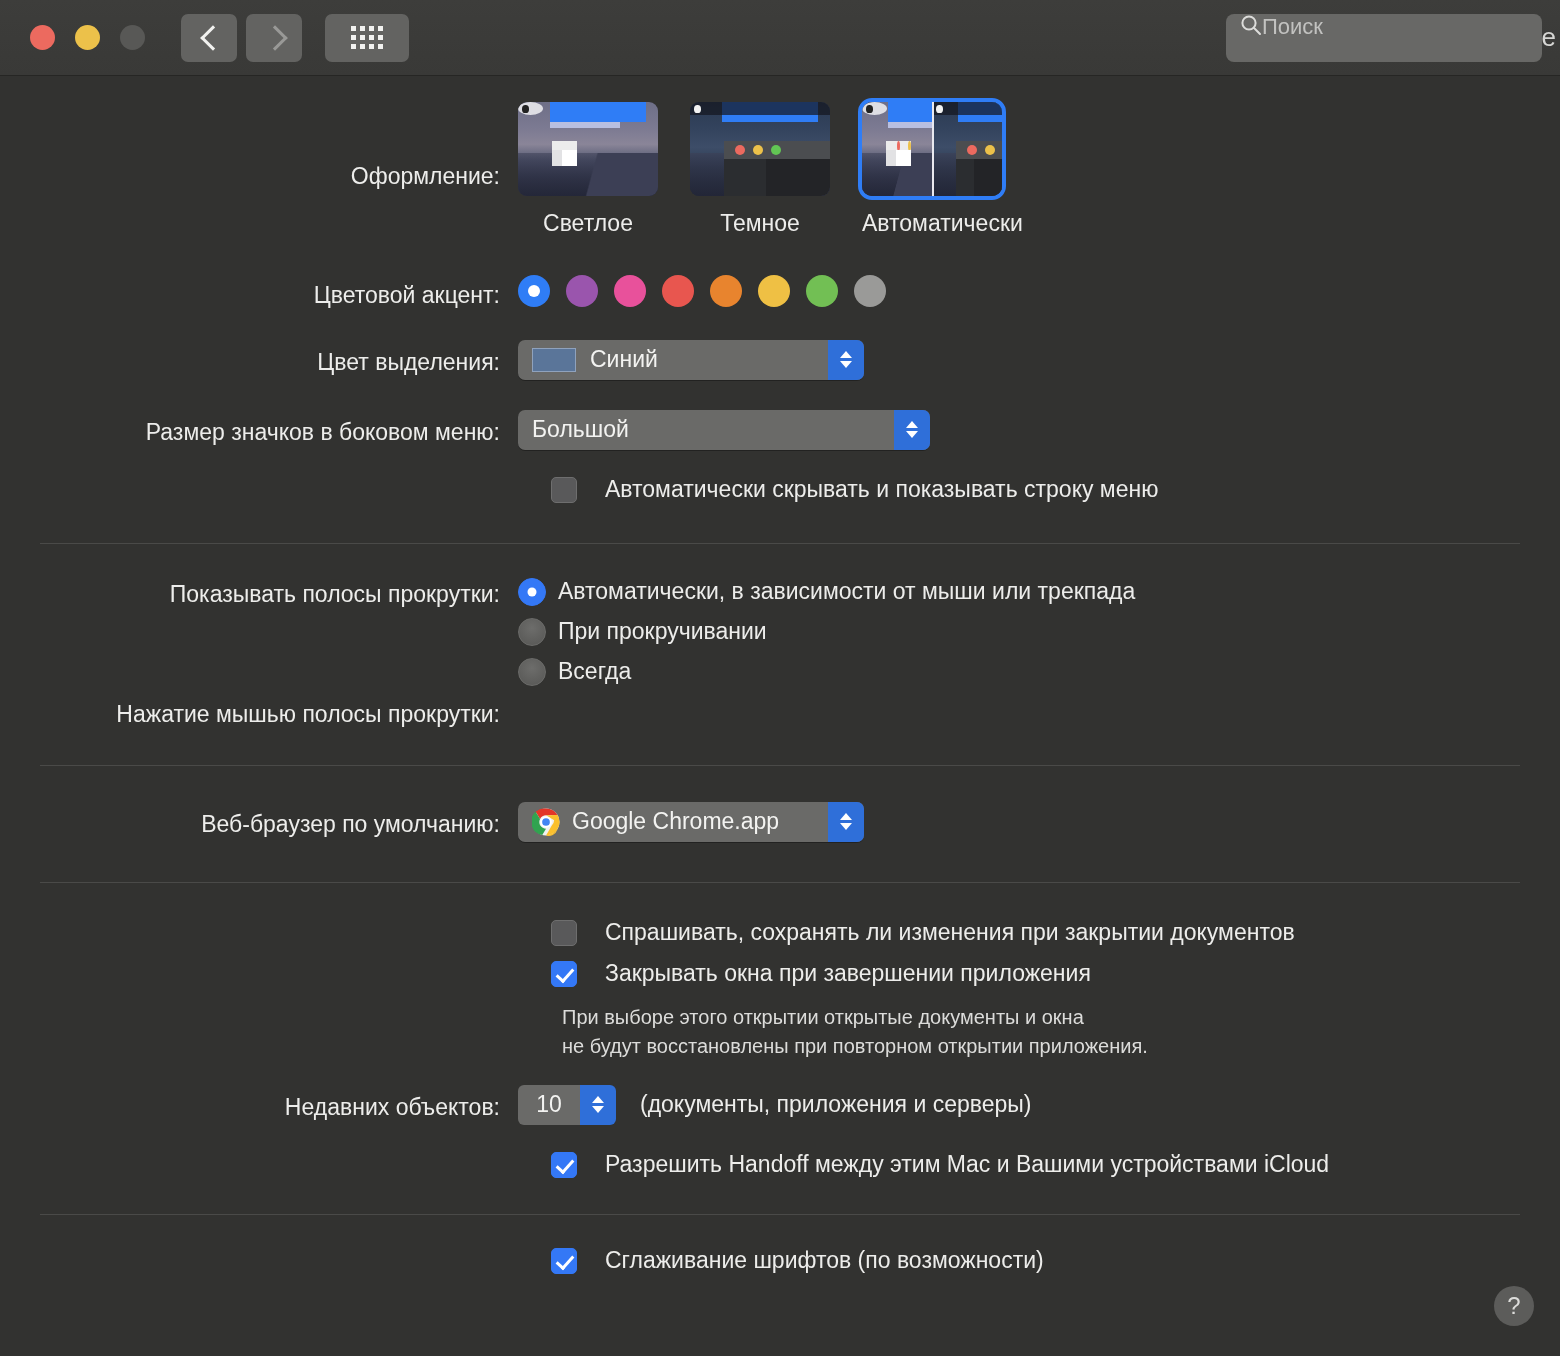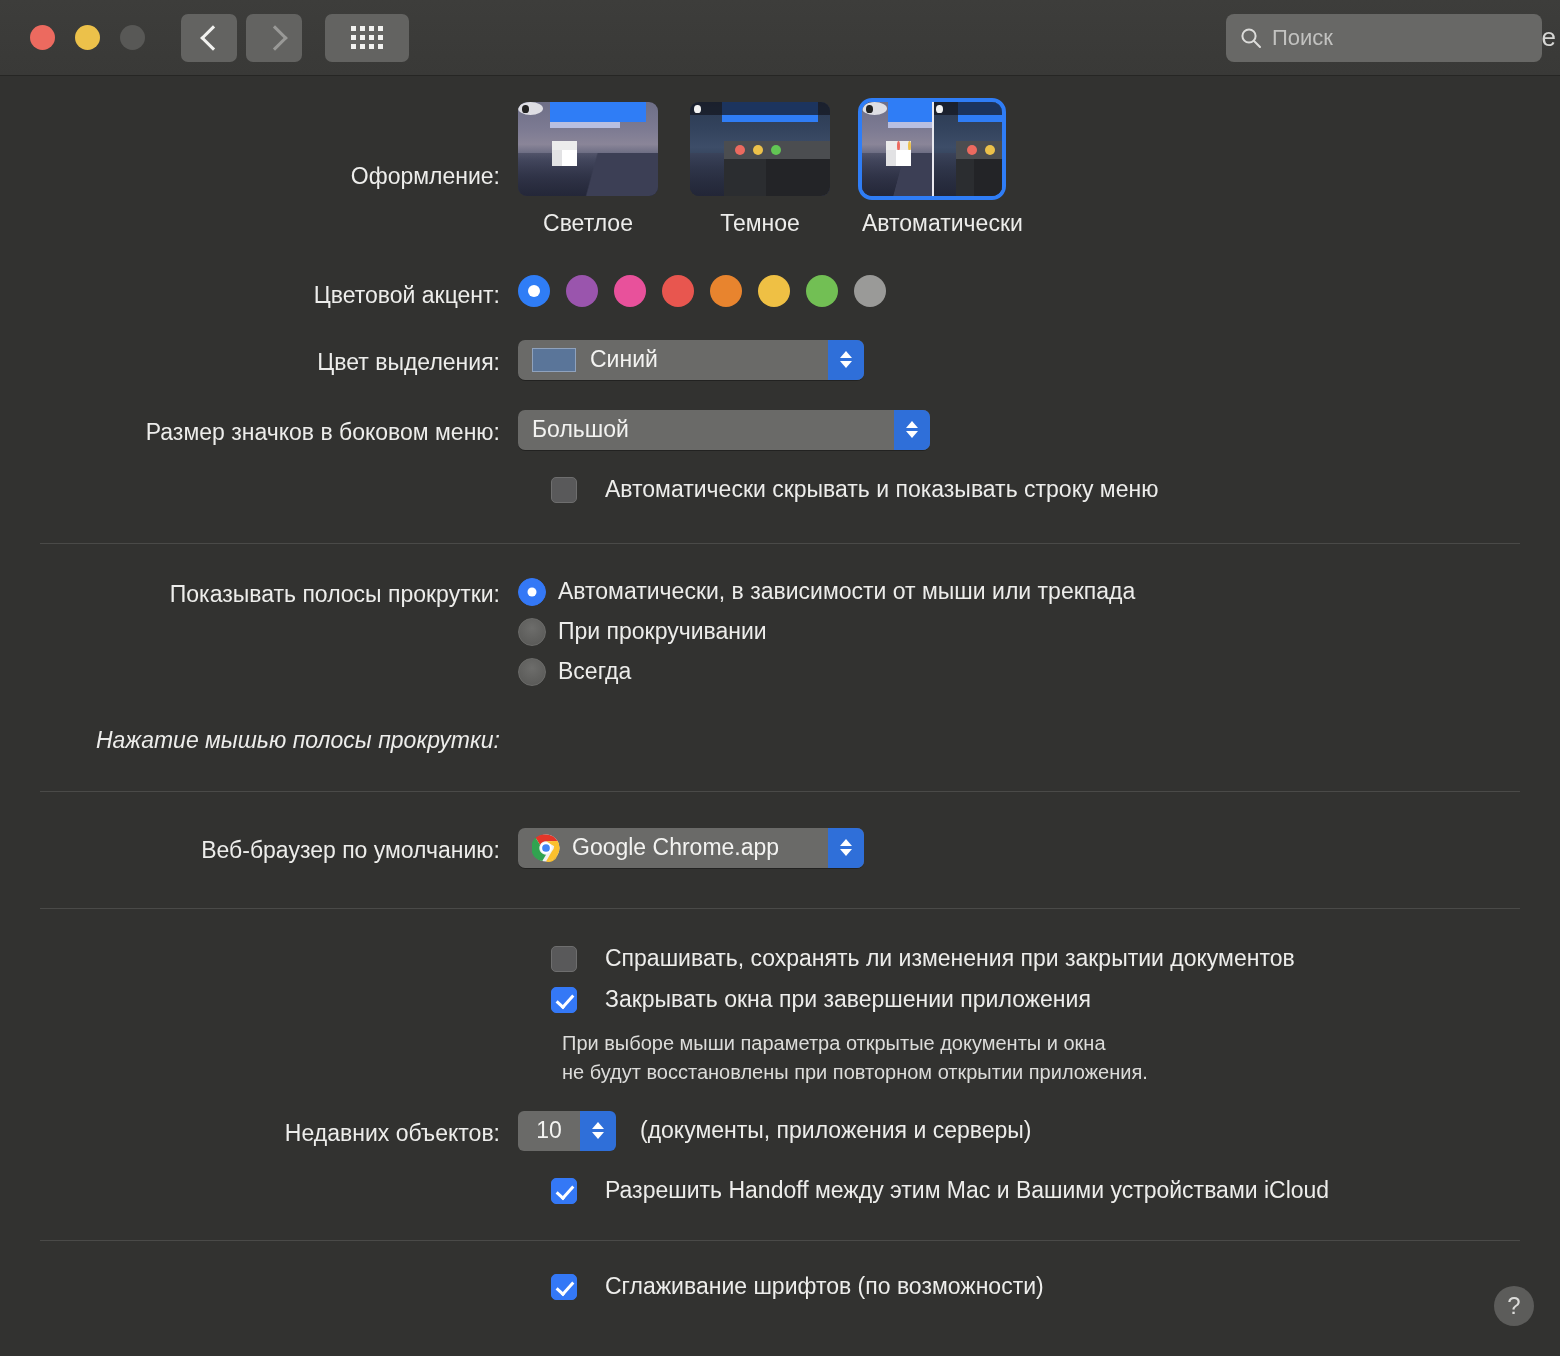--- a/index.html
+++ b/index.html
@@ -87,23 +87,21 @@
     color: #d6d6d4;
     pointer-events: none;
   }
 
   .search {
     margin-left: auto;
     width: 316px; height: 48px;
     background: #686866;
     border-radius: 8px;
     display: flex;
-    align-items: center;
     padding: 0 14px;
-    gap: 10px;
     z-index: 2;
   }
   .search svg { flex: none; }
   .search-text {
     font-size: 22px;
     color: #c2c2c0;
   }
 
   
   .content { padding: 0 40px; position: relative; }
@@ -599,21 +597,21 @@
         <span class="radio"></span>
         <span class="radio-text">При прокручивании</span>
       </div>
       <div class="radio-item">
         <span class="radio"></span>
         <span class="radio-text">Всегда</span>
       </div>
     </div>
   </div>
 
-  <div class="row" style="margin-top:26px;font-style:italic;">
+  <div class="row" style="">
     <div class="lbl" style="padding-top:2px;">Нажатие мышью полосы прокрутки:</div>
   </div>
 
   <div class="hr" style="margin-top:36px;"></div>
 
   <div class="row" style="margin-top:36px;">
     <div class="lbl" style="padding-top:8px;">Веб-браузер по умолчанию:</div>
     <div class="ctl">
       <div class="popup" style="width:346px;">
         <svg class="chrome-icon" width="28" height="28" viewBox="0 0 48 48">
@@ -641,21 +639,21 @@
     <div class="ctl">
       <div class="cb-row" style="margin-bottom:14px;">
         <span class="cbox"></span>
         <span class="cb-text">Спрашивать, сохранять ли изменения при закрытии документов</span>
       </div>
       <div class="cb-row">
         <span class="cbox on"></span>
         <span class="cb-text">Закрывать окна при завершении приложения</span>
       </div>
       <div class="helptext">
-        <div>При выборе мыши параметра открытые документы и окна</div>
+        <div>При выборе этого открытии открытые документы и окна</div>
         <div>не будут восстановлены при повторном открытии приложения.</div>
       </div>
     </div>
   </div>
 
   <div class="row" style="margin-top:24px;">
     <div class="lbl" style="padding-top:8px;">Недавних объектов:</div>
     <div class="ctl" style="display:flex;align-items:center;gap:24px;">
       <div class="stepper">
         <span class="val">10</span>

